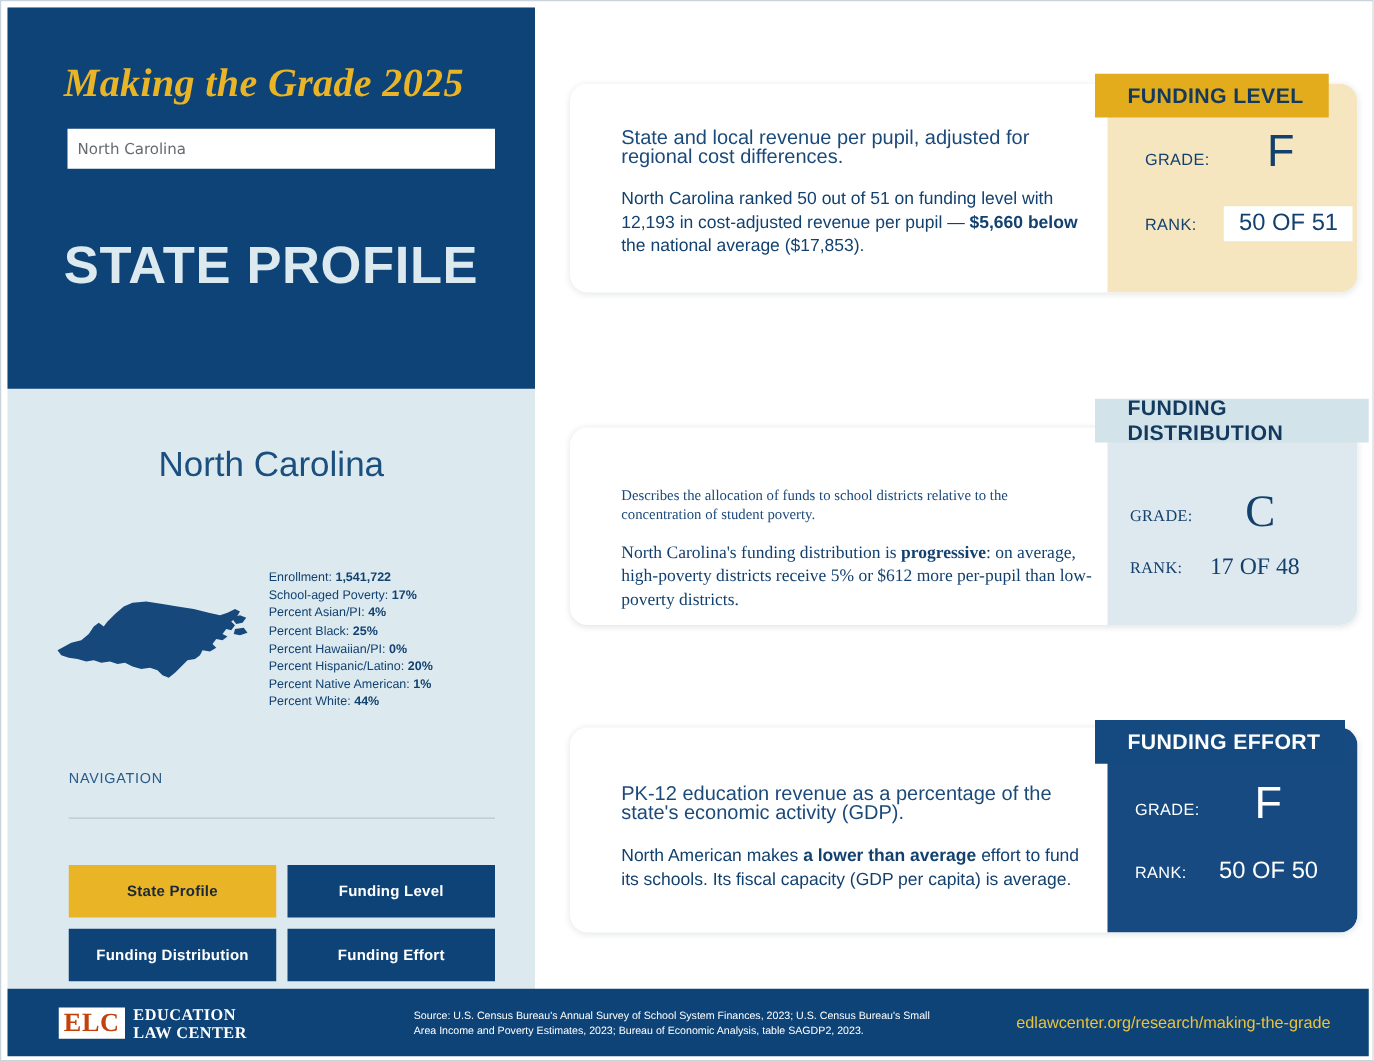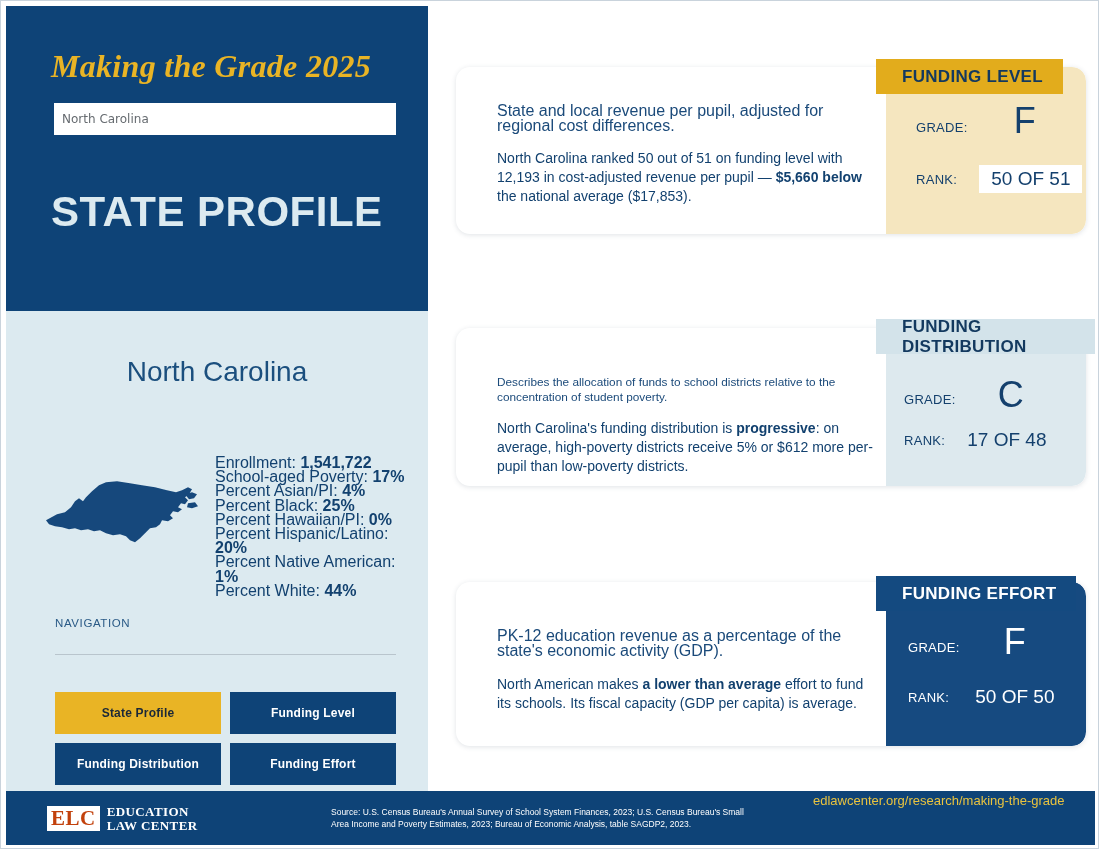--- a/index.html
+++ b/index.html
@@ -48,21 +48,21 @@
   
   .state-name{
     position:absolute;left:0;top:350px;width:422px;
     text-align:center;font-size:28px;color:#1b4f7e;
   }
   .map-wrap{
     position:absolute;left:36px;top:466px;width:160px;height:78px;
   }
   .demo-list{
     position:absolute;left:209px;top:450px;width:200px;
-    font-size:16px;color:#12416f;line-height:14.2px;
+    font-size:10px;color:#12416f;line-height:14.2px;
   }
   .demo-list .v{font-weight:bold;}
   .nav-label{
     position:absolute;left:49px;top:611px;
     font-size:11.5px;color:#2a5a86;letter-spacing:.6px;
   }
   .nav-rule{
     position:absolute;left:49px;top:648px;width:341px;height:1px;
     background:#b9c5cd;
   }
@@ -84,21 +84,21 @@
     position:absolute;left:432px;top:5px;width:662px;height:785px;
   }
   .card{
     position:absolute;left:23px;width:630px;
     background:#ffffff;
     border-radius:14px;
     box-shadow:0 1px 5px rgba(60,80,100,.16);
     overflow:hidden;
   }
   .card-1{top:61px;height:167px;}
-  .card-2{top:322px;height:158px;}
+  .card-2{top:336px;height:158px;font-family:Liberation Serif, serif;}
   .card-3{top:576px;height:164px;}
 
   .card-tab{
     position:absolute;height:35px;
     display:flex;align-items:center;
     padding:0 20px 0 26px;
     font-size:17px;font-weight:bold;letter-spacing:.3px;
     box-sizing:border-box;
     z-index:3;
   }
@@ -180,21 +180,21 @@
   .logo-words{
     margin-left:7px;color:#ffffff;
     font-family:"Liberation Serif", serif;
     font-size:13px;font-weight:bold;line-height:14px;letter-spacing:.4px;
   }
   .source{
     position:absolute;left:330px;top:805px;width:430px;
     color:#ffffff;font-size:8.5px;line-height:12px;
   }
   .site-url{
-    position:absolute;left:812px;top:792px;
+    position:absolute;left:812px;top:809px;
     color:#e9c33f;font-size:13px;
   }
 </style>
 </head>
 <body>
 
 <div class="page">
 
   <div class="sidebar">
 

